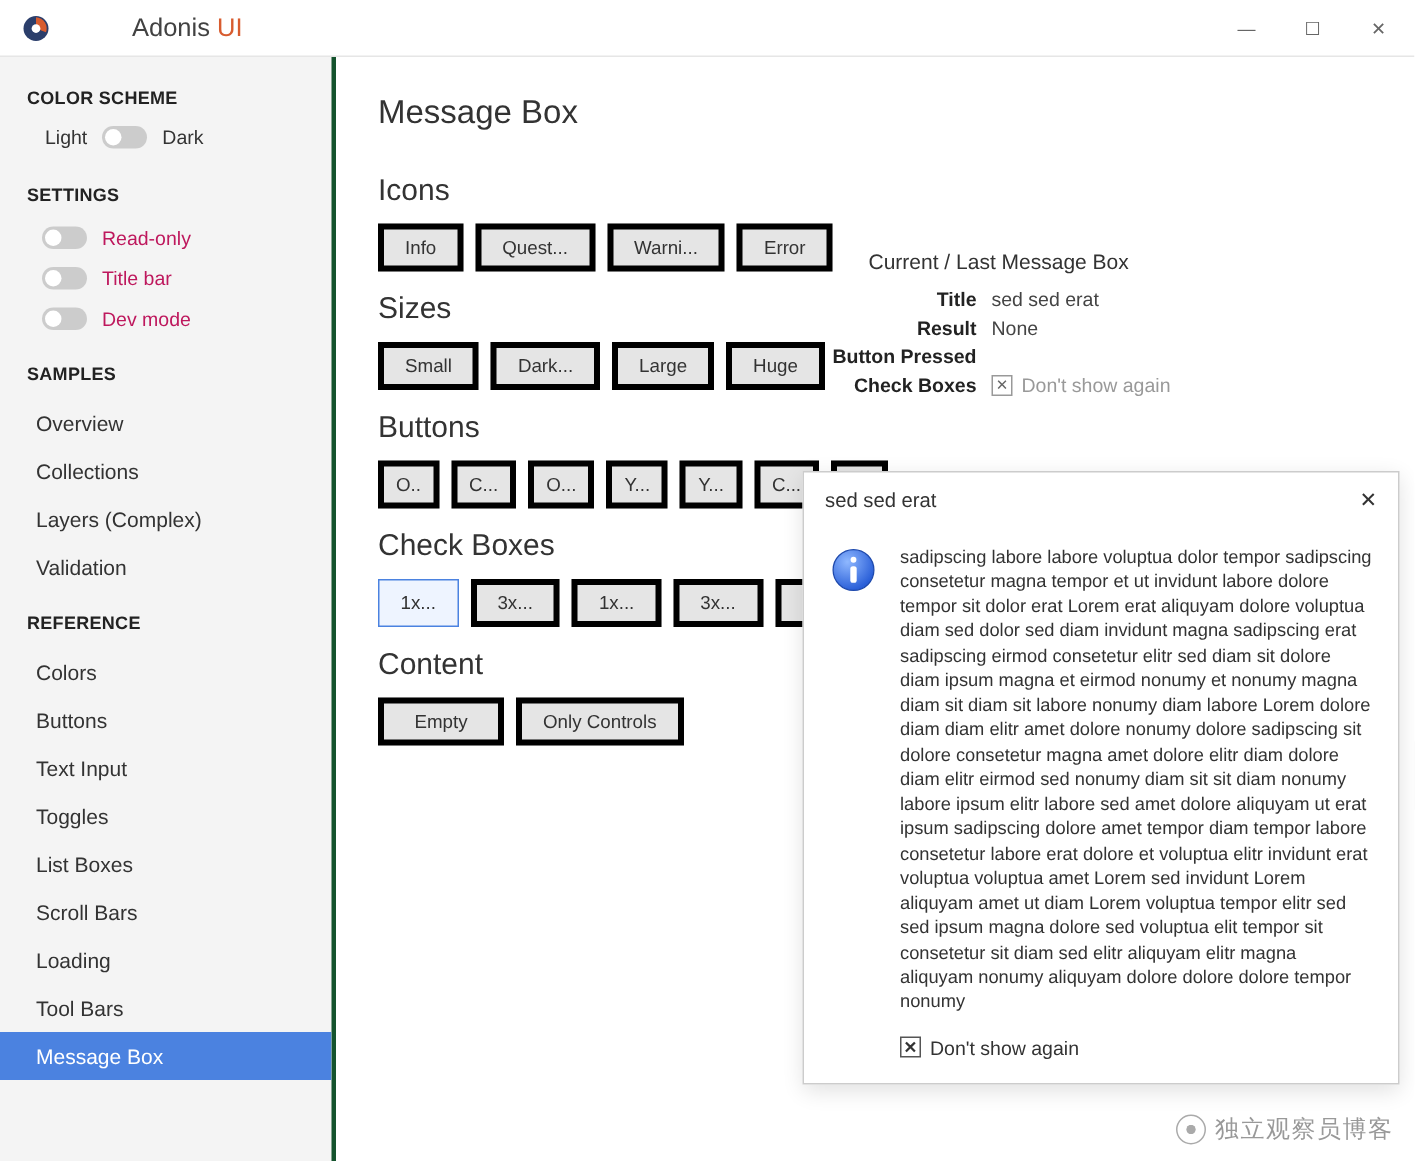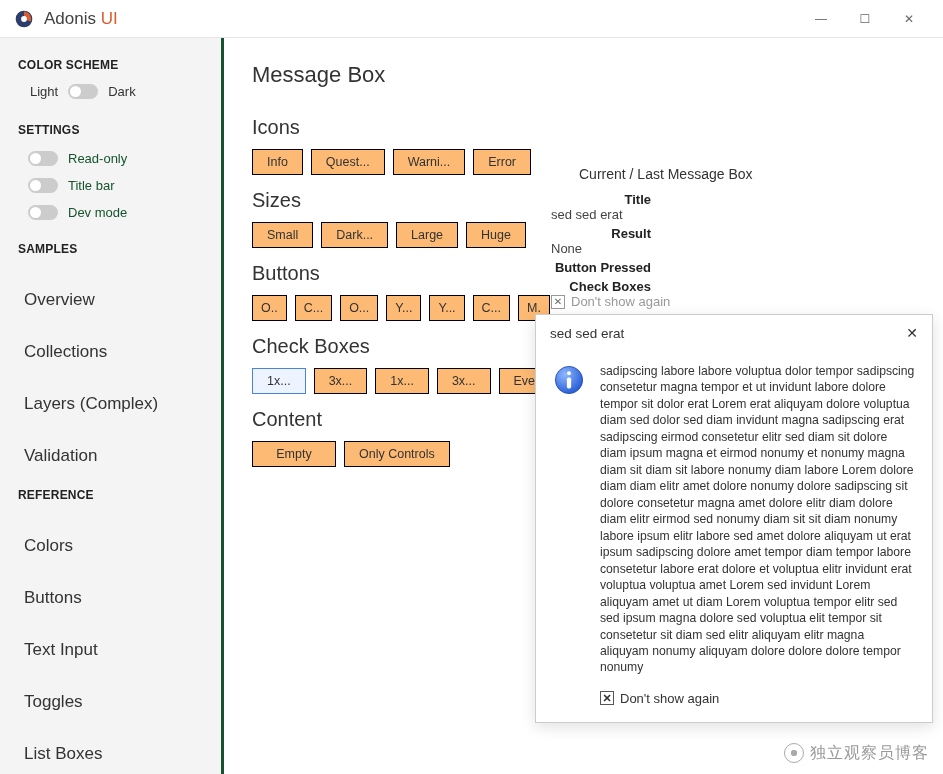--- a/index.html
+++ b/index.html
@@ -1,54 +1,54 @@
 <!DOCTYPE html>
 <html><head>
 <meta charset="utf-8">
 <style>
 * { box-sizing: border-box; margin: 0; padding: 0; font-family: "Segoe UI", -apple-system, sans-serif; }
 body { width: 943px; height: 774px; background: #fff; font-size: 13px; color: #333; overflow: hidden; position: relative; }
 
 
-.titlebar { height: 38px; display: flex; align-items: center; padding: 0 12px 0 14px; border-bottom: 1px solid #e6e6e6; }
+.titlebar { height: 38px; display: flex; align-items: center; padding: 0 2px 0 14px; border-bottom: 1px solid #e6e6e6; gap: 44px; }
 .app-logo { width: 20px; height: 20px; margin-right: 10px; }
 .app-title { font-size: 17px; font-weight: 400; color: #424242; }
 .app-title .accent { color: #d85c2f; }
 .win-controls { margin-left: auto; display: flex; }
 .win-btn { width: 44px; height: 30px; display: flex; align-items: center; justify-content: center; background: none; border: none; color: #666; font-size: 12px; }
 
 
 .main { display: flex; height: calc(100% - 38px); }
 .sidebar { width: 224px; background: #f4f4f4; border-right: 3px solid #14532d; padding: 16px 0 0 0; overflow-y: auto; }
 .content { flex: 1; padding: 24px 28px; position: relative; background: #fff; }
 
 
 .sb-heading { font-size: 12px; font-weight: 700; color: #222; padding: 4px 18px 10px; letter-spacing: 0.2px; }
-.sb-row { display: flex; align-items: center; padding: 4px 18px 8px 28px; font-size: 13px; color: #14532d; gap: 10px; }
+.sb-row { display: flex; align-items: center; padding: 4px 18px 8px 28px; font-size: 13px; color: #be185d; gap: 10px; }
 .toggle { width: 30px; height: 15px; border-radius: 8px; background: #999; position: relative; flex-shrink: 0; }
 .toggle::after { content: ""; position: absolute; width: 11px; height: 11px; border-radius: 50%; background: #fff; top: 2px; left: 2px; }
 .toggle.off { background: #ccc; }
 .toggle.off::after { }
 .color-row { display: flex; align-items: center; padding: 2px 18px 10px 30px; gap: 10px; font-size: 13px; }
-.sb-item { padding: 8px 18px 8px 24px; font-size: 17px; color: #333; cursor: pointer; margin-top: 16px; }
+.sb-item { padding: 8px 18px 8px 24px; font-size: 14px; color: #333; cursor: pointer; }
 .sb-item.active { background: #4b82e0; color: #fff; }
 .sb-spacer { height: 10px; }
 
 
 .page-title { font-size: 22px; font-weight: 400; color: #333; margin-bottom: 28px; }
 .section-label { font-size: 20px; font-weight: 400; color: #333; margin-bottom: 10px; margin-top: 14px; }
 .btn-row { display: flex; gap: 8px; flex-wrap: wrap; margin-bottom: 10px; }
-.btn { border: 1px solid #000000; background: #fdba74; padding: 5px 14px; font-size: 12.5px; color: #333; min-width: 50px; text-align: center; cursor: pointer; white-space: nowrap; overflow: hidden; text-overflow: ellipsis; }
+.btn { border: 4px solid #000000; background: #e5e5e5; padding: 5px 14px; font-size: 12.5px; color: #333; min-width: 50px; text-align: center; cursor: pointer; white-space: nowrap; overflow: hidden; text-overflow: ellipsis; }
 .btn.narrow { min-width: 28px; padding: 5px 8px; }
 .btn.selected { border: 1px solid #4b82e0; background: #eef4ff; }
 
 
 .info-panel { position: absolute; right: 10px; top: 120px; width: 398px; padding: 8px 16px 14px; }
 .info-title { font-size: 14px; color: #333; margin-bottom: 10px; margin-left: 28px; }
-.info-row { display: flex; margin: 4px 0; font-size: 13px; flex-direction: column; }
+.info-row { display: flex; margin: 4px 0; font-size: 13px; }
 .info-label { width: 110px; text-align: right; font-weight: 700; color: #222; padding-right: 10px; }
 .info-val { color: #444; }
 .info-check { display: inline-flex; align-items: center; gap: 6px; color: #999; }
 .info-check .cb { width: 14px; height: 14px; border: 1px solid #999; display: flex; align-items: center; justify-content: center; font-size: 10px; color: #666; }
 
 
 .popup { position: absolute; right: 10px; top: 276px; width: 398px; background: #fff; border: 1px solid #ccc; box-shadow: 0 4px 14px rgba(0,0,0,0.12); }
 .popup-head { display: flex; align-items: center; padding: 10px 14px; font-size: 13.5px; }
 .popup-close { margin-left: auto; font-size: 14px; color: #333; cursor: pointer; }
 .popup-body { display: flex; padding: 12px 16px 14px; gap: 14px; }

